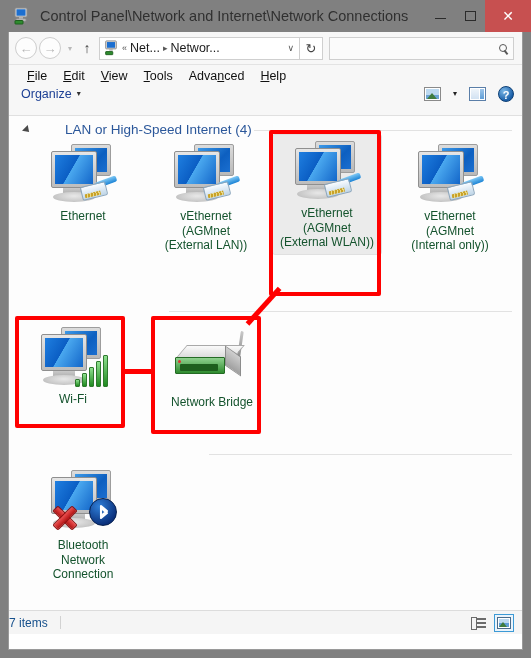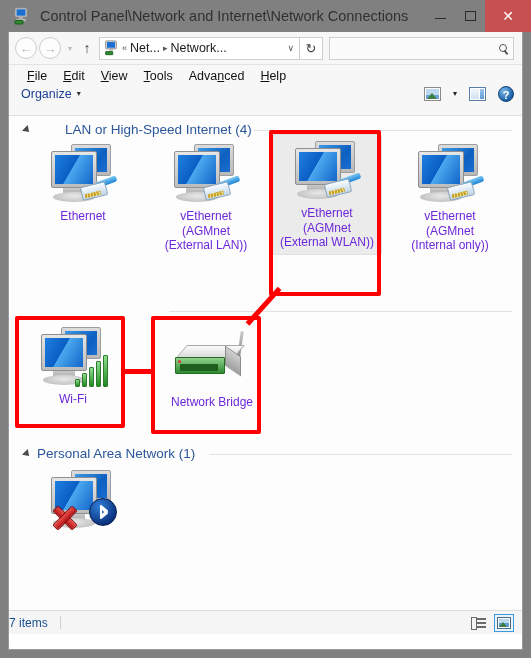--- a/index.html
+++ b/index.html
@@ -158,21 +158,21 @@
     position: absolute; height: 1px; background: #e2e2e2;
   }
 
   .tile {
     position: absolute; width: 100px; text-align: center;
   }
   .tile.selected {
     background: #ebebeb; border: 1px solid #e0e0e0; border-radius: 3px;
   }
   .tile-label {
-    font-size: 12px; color: #6d28d9; line-height: 14.5px; margin-top: 3px;
+    font-size: 12px; color: #14532d; line-height: 14.5px; margin-top: 3px;
     white-space: pre-line;
   }
 
   
   .ico { position: relative; width: 72px; height: 62px; margin: 6px auto 0; }
   .mon-back {
     position: absolute; left: 24px; top: 0; width: 40px; height: 32px;
     background: linear-gradient(#dcdcdc,#b8b8b8);
     border: 1px solid #9d9d9d; border-radius: 2px;
   }
@@ -362,21 +362,21 @@
           <svg width="16" height="16" viewBox="0 0 18 18">
             <rect x="3" y="1" width="12" height="9" rx="1" fill="#d6d6d6" stroke="#8a8a8a"></rect>
             <rect x="4.5" y="2.3" width="9" height="6.4" fill="#1c6fd0"></rect>
             <rect x="7" y="10" width="4" height="2" fill="#b5b5b5"></rect>
             <rect x="3" y="13" width="8" height="3.5" rx="0.5" fill="#2e8b2e" stroke="#1d5e1d"></rect>
           </svg>
         </div>
         <span class="crumb-sep">«</span>
         <span class="crumb-txt">Net...</span>
         <span class="crumb-sep">▸</span>
-        <span class="crumb-txt">Network...</span>
+        <span class="crumb-txt">Networ...</span>
         <span class="crumb-chev">∨</span>
       </div>
       <div class="refresh">↻</div>
       <div class="searchbox">
         <div class="search-glyph"></div>
       </div>
     </div>
 
     <div class="menubar">
       <div class="menuitem"><u>F</u>ile</div>
@@ -512,24 +512,20 @@
       <div class="tile" style="left:148px; top:205px; width:110px;">
         <div class="bridge">
           <div class="ant"></div>
           <div class="top"></div>
           <div class="side"></div>
           <div class="front"></div>
         </div>
         <div class="tile-label" style="margin-top:8px;">Network Bridge</div>
       </div>
 
-      <div class="group-header" style="left:14px; top:330px;">
-        <span class="tri"></span>
-        <span>Personal Area Network (1)</span>
-      </div>
       <div class="group-rule" style="left:200px; top:338px; width:303px;"></div>
 
       <div class="tile" style="left:24px; top:348px;">
         <div class="ico">
           <div class="mon-back">
               <i></i>
             </div>
           <div class="mon-stand"></div>
             <div class="mon-base"></div>
           <div class="mon-front">
@@ -538,20 +534,23 @@
           <div class="bt-badge">
             <svg width="14" height="20" viewBox="0 0 14 20">
               <path d="M4 5 L10 10 L4 15 L4 3 L10 8 L4 13" fill="none" stroke="#ffffff" stroke-width="2.1" stroke-linejoin="round" stroke-linecap="round"></path>
             </svg>
           </div>
           <div class="redx">
               <span></span>
               <span></span>
             </div>
         </div>
+        <div class="tile-label" style="margin-top:6px;">Bluetooth
+Network
+Connection</div>
       </div>
 
       <div class="anno" style="left:260px; top:14px; width:112px; height:166px;"></div>
       <div class="anno" style="left:6px; top:200px; width:110px; height:112px;"></div>
       <div class="anno" style="left:142px; top:200px; width:110px; height:118px;"></div>
       <div class="anno-line" style="left:114px; top:253px; width:30px; height:5px;"></div>
       <div class="anno-line" style="left:236px; top:160px; width:5px; height:48px;
            transform: rotate(42deg); transform-origin: 50% 100%;"></div>
     </div>
 

